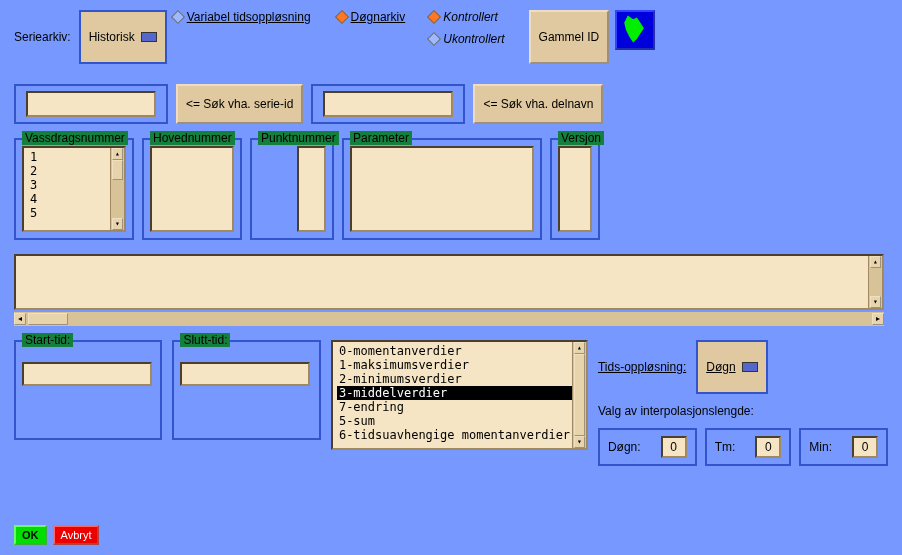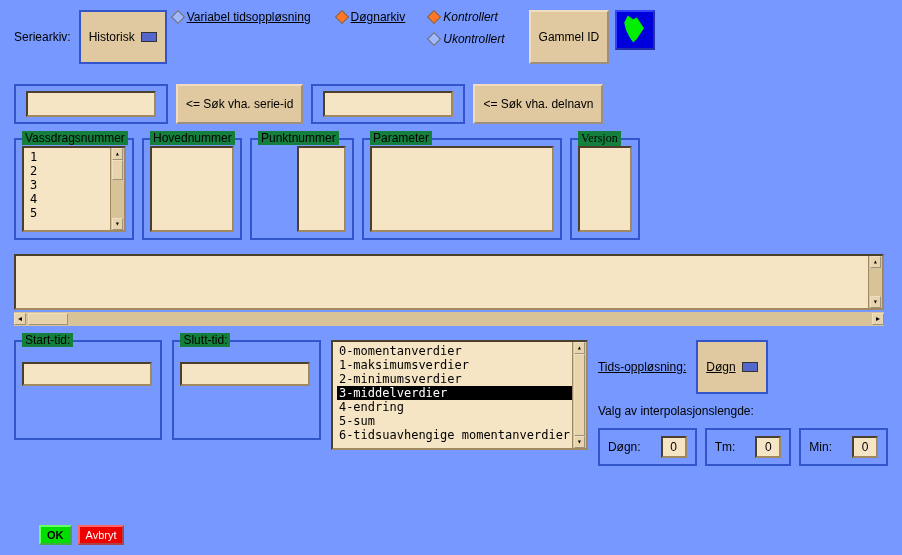--- a/index.html
+++ b/index.html
@@ -139,21 +139,21 @@
   cursor: pointer;
 }
 .cancel-btn {
   background: #ee0000;
   border: 2px outset #ff6666;
   color: #fff;
   padding: 2px 6px;
   font-size: 11px;
   cursor: pointer;
 }
-.footer-btns { position: absolute; bottom: 10px; left: 14px; display: flex; gap: 6px; margin-left: 25px; }
+.footer-btns { position: absolute; bottom: 10px; left: 14px; display: flex; gap: 6px; }
 .num-input {
   width: 26px;
   background: #f5e5c5;
   border: 2px inset #a08860;
   text-align: center;
   font-size: 12px;
   padding: 2px;
 }
 .interp-box {
   border: 2px solid #3355cc;
@@ -229,29 +229,29 @@
         <div class="arrow" style="top:0">▴</div>
         <div class="thumb" style="top:12px;height:20px;"></div>
         <div class="arrow" style="bottom:0">▾</div>
       </div>
     </div>
   </div>
   <div class="panel-group" style="width:100px;">
     <div class="panel-title">Hovednummer</div>
     <div class="listbox" style="height:86px;"></div>
   </div>
-  <div class="panel-group" style="width:104px;padding-left:45px;">
+  <div class="panel-group" style="width:84px;padding-left:45px;">
     <div class="panel-title">Punktnummer</div>
     <div class="listbox" style="height:86px;"></div>
   </div>
   <div class="panel-group" style="width:200px;">
     <div class="panel-title">Parameter</div>
     <div class="listbox" style="height:86px;"></div>
   </div>
-  <div class="panel-group" style="width:70px;font-family:Liberation Serif, serif;">
+  <div class="panel-group" style="width:50px;">
     <div class="panel-title">Versjon</div>
     <div class="listbox" style="height:86px;"></div>
   </div>
 </div>
 
 <div class="big-list">
   <div class="listbox" style="height:56px; width:870px;">
     <div class="vscroll">
       <div class="arrow" style="top:0">▴</div>
       <div class="arrow" style="bottom:0">▾</div>
@@ -272,21 +272,21 @@
   <div class="panel-group" style="width:150px; height:100px;">
     <div class="panel-title">Slutt-tid:</div>
     <input class="sunken-input" style="width: 130px; height: 24px; margin-top: 14px;" value="">
   </div>
   <div class="listbox" style="width:260px; height:110px;">
     <div class="listbox-content" id="value-items" style="font-family:monospace;">
         <div class="item">0-momentanverdier</div>
         <div class="item">1-maksimumsverdier</div>
         <div class="item">2-minimumsverdier</div>
         <div class="item selected">3-middelverdier</div>
-        <div class="item">4-endring</div>
+        <div class="item">7-endring</div>
         <div class="item">5-sum</div>
         <div class="item">6-tidsuavhengige momentanverdier</div>
       </div>
     <div class="vscroll">
       <div class="arrow" style="top:0">▴</div>
       <div class="thumb" style="top:12px;bottom:12px;"></div>
       <div class="arrow" style="bottom:0">▾</div>
     </div>
   </div>
   <div style="display:flex; flex-direction:column; gap:10px;">

